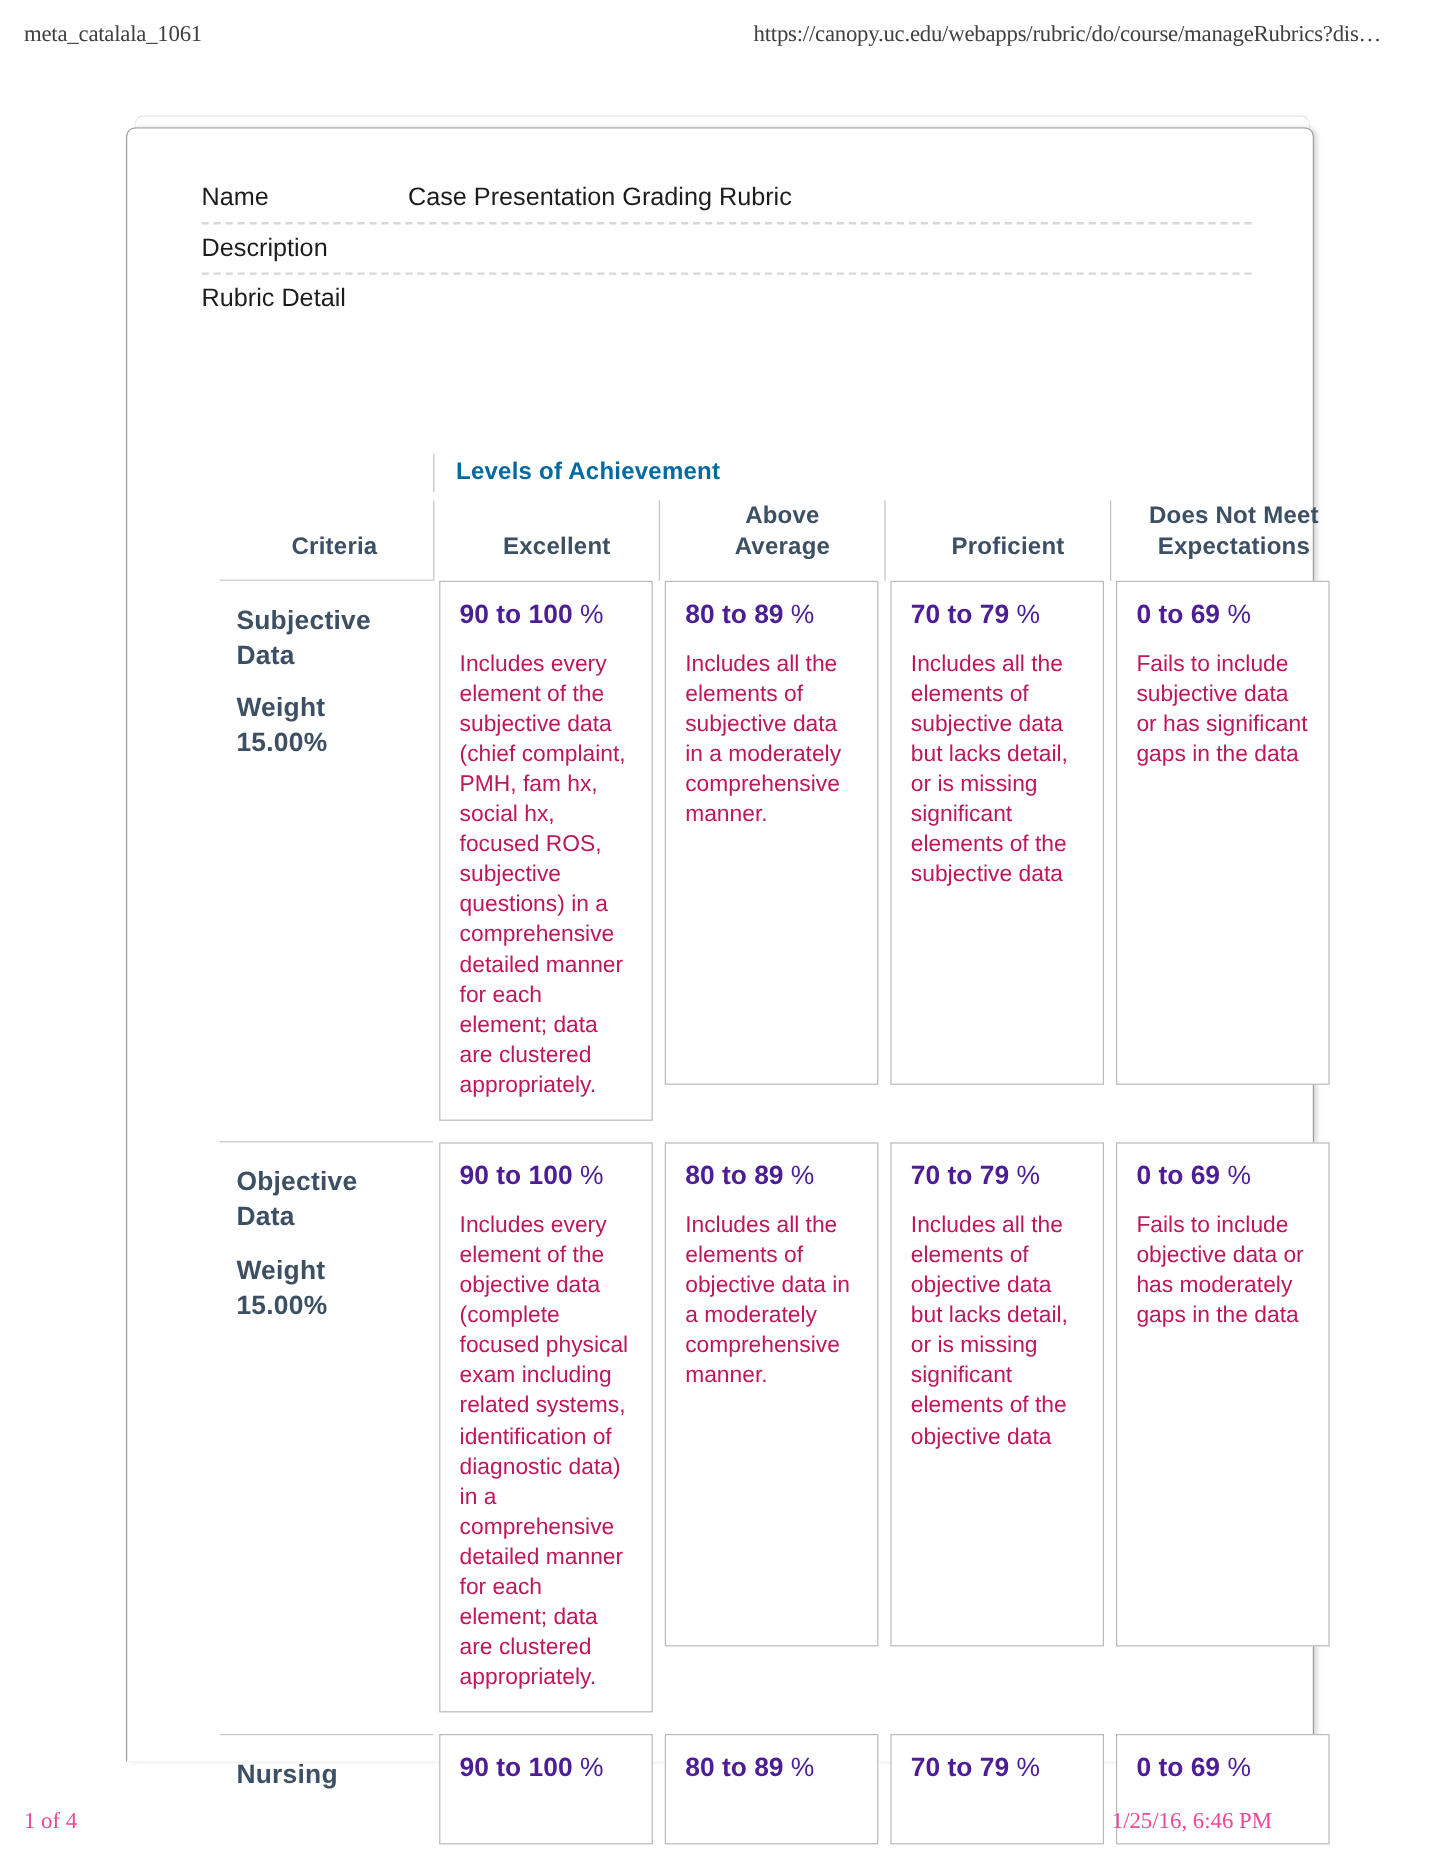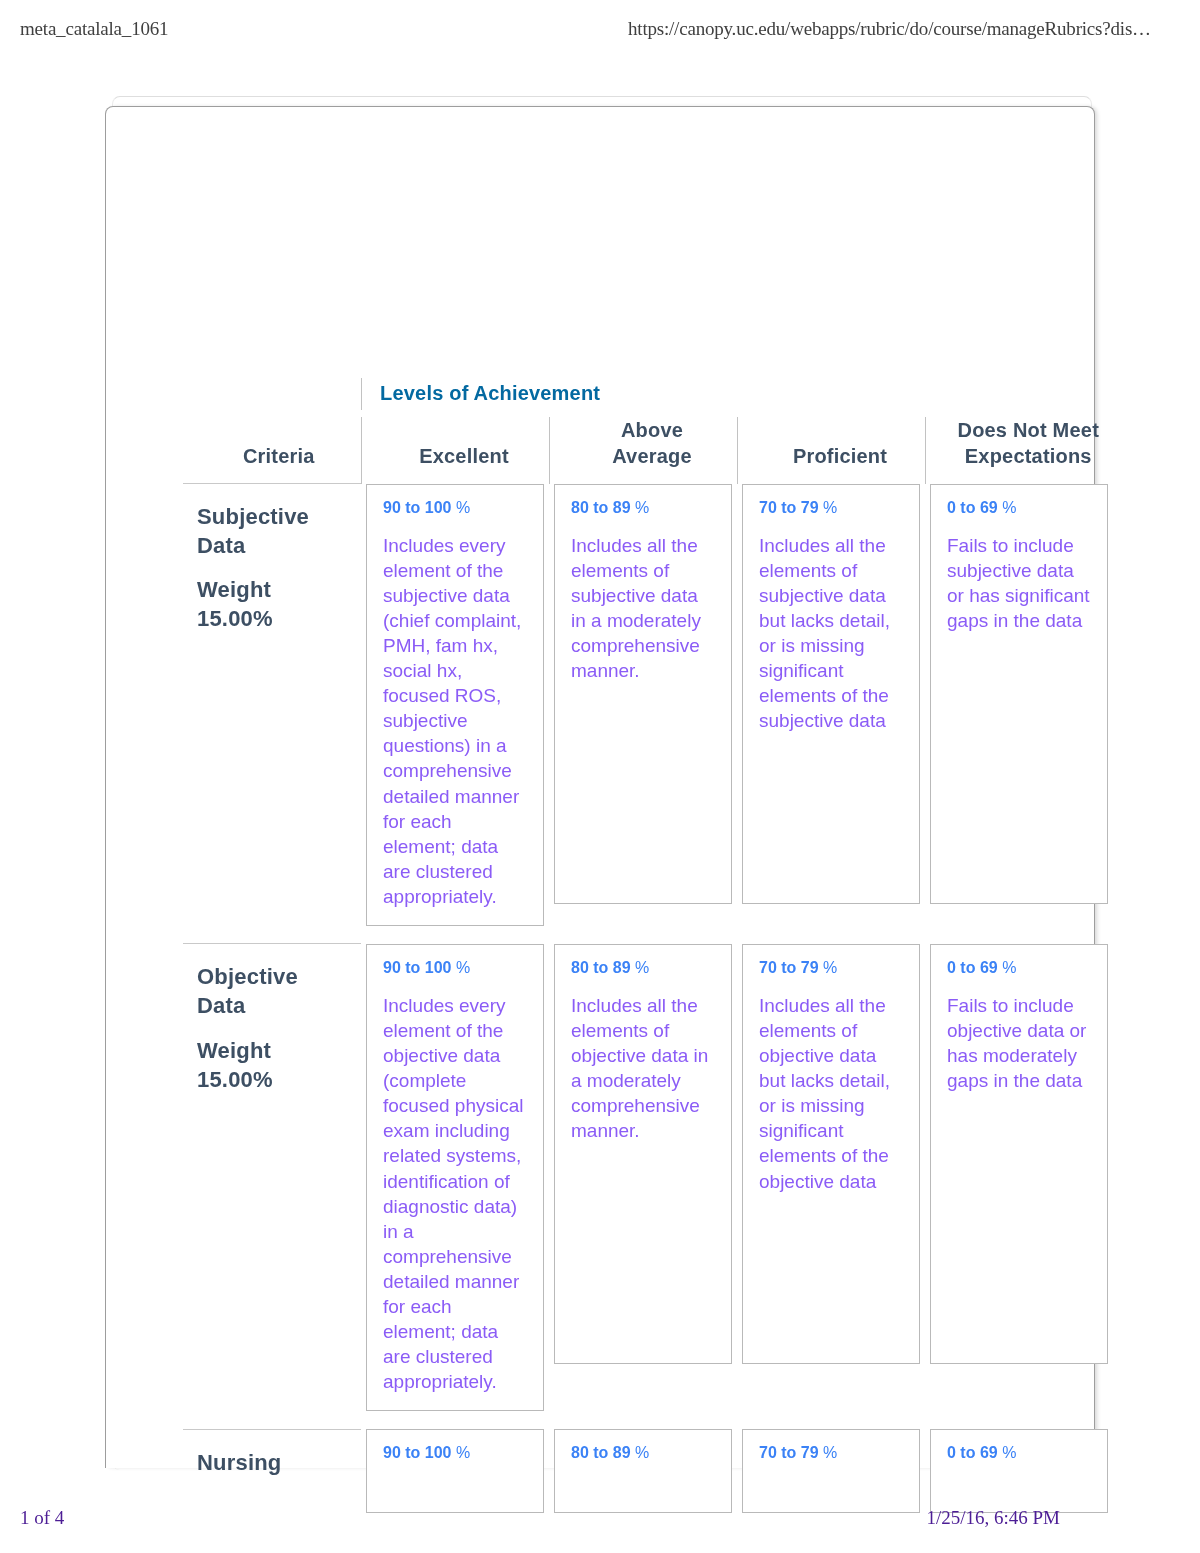--- a/index.html
+++ b/index.html
@@ -40,21 +40,21 @@
     white-space: nowrap;
   }
   .print-footer {
     position: absolute;
     bottom: 22px;
     left: 0;
     width: 1080px;
     height: 24px;
     font-family: "Liberation Serif", serif;
     font-size: 19px;
-    color: #4c1d95;
+    color: #ec4899;
   }
   .print-footer .left {
     position: absolute;
     left: 20px;
     top: 0;
   }
   .print-footer .right {
     position: absolute;
     right: 20px;
     top: 0;
@@ -184,45 +184,58 @@
   }
   .cellbox {
     border: 1px solid #b9b9b9;
     background: #ffffff;
     padding: 14px 14px 16px 16px;
     min-height: 420px;
     box-sizing: border-box;
   }
   .cellbox.short { min-height: 66px; padding-bottom: 34px; }
   .score {
-    font-size: 16px;
-    color: #3b82f6;
+    font-size: 22px;
+    color: #4c1d95;
     margin-bottom: 16px;
     white-space: nowrap;
   }
   .score b { font-weight: bold; }
   .score span.pct { font-weight: normal; }
   .desc {
     font-size: 19px;
-    color: #8b5cf6;
+    color: #be185d;
     line-height: 1.32;
   }
 </style>
 </head>
 <body>
 
 <div class="print-header">
   <div class="left">meta_catalala_1061</div>
   <div class="right">https://canopy.uc.edu/webapps/rubric/do/course/manageRubrics?dis…</div>
 </div>
 
 <div class="panel-shadow"></div>
 
 <div class="panel">
 
+  <div class="panel-inner">
+    <div class="meta-row">
+      <span class="meta-label">Name</span>
+      <span class="meta-value">Case Presentation Grading Rubric</span>
+    </div>
+    <div class="meta-row">
+      <span class="meta-label">Description</span>
+      <span class="meta-value"></span>
+    </div>
+    <div class="meta-row no-rule">
+      <span class="meta-label">Rubric Detail</span>
+    </div>
+  </div>
 
   <div class="rubric">
 
     <div class="loa-band">
       <div class="loa-title">Levels of Achievement</div>
     </div>
 
     <table class="rubric-table">
       <colgroup>
         <col class="c-criteria">

